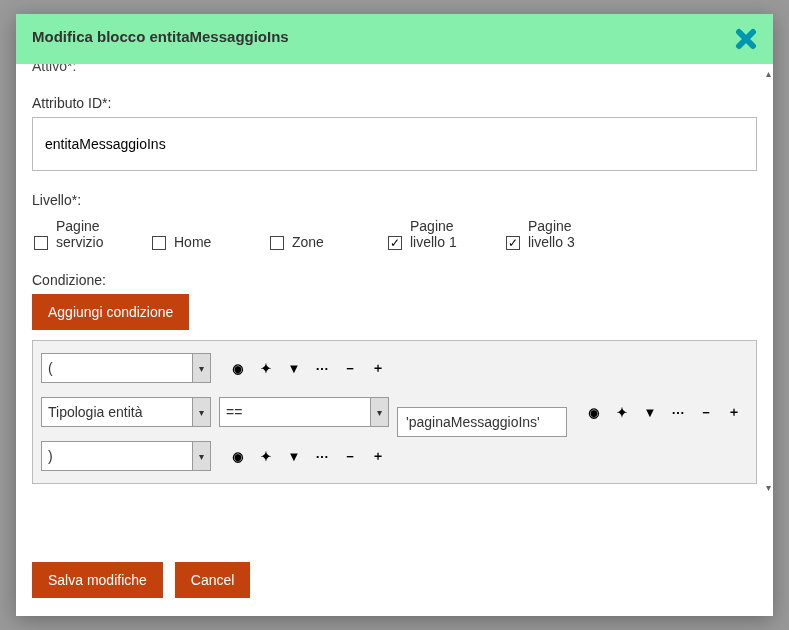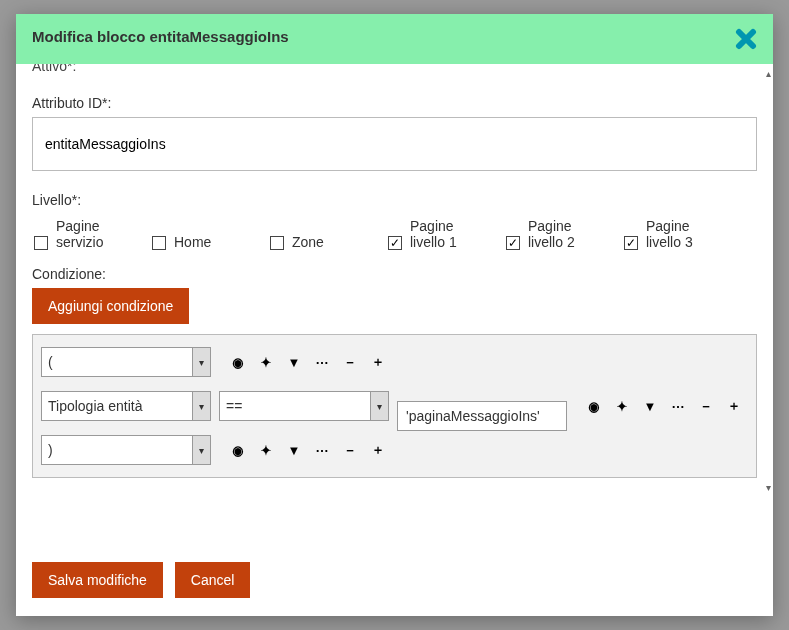--- a/index.html
+++ b/index.html
@@ -186,29 +186,25 @@
         <div class="check-opt">
           <span class="cb"></span>
           <span>Zone</span>
         </div>
         <div class="check-opt">
           <span class="cb checked"></span>
           <span>Pagine livello 1</span>
         </div>
         <div class="check-opt">
           <span class="cb checked"></span>
-          <span>Pagine livello 2</span>
-        </div>
-        <div class="check-opt">
-          <span class="cb checked"></span>
           <span>Pagine livello 3</span>
         </div>
       </div>
 
-    <div class="group-label" style="margin-top:8px">Condizione:</div>
+    <div class="group-label" style="margin-top:14px">Condizione:</div>
     <button class="btn-primary">Aggiungi condizione</button>
 
     <div class="cond-box" id="cond-box">
         <div class="cond-row">
           <div class="sel">
             <span>(</span>
             <span class="dd">▾</span>
           </div>
           <span class="icon-strip">
             <span class="ic">◉</span>

